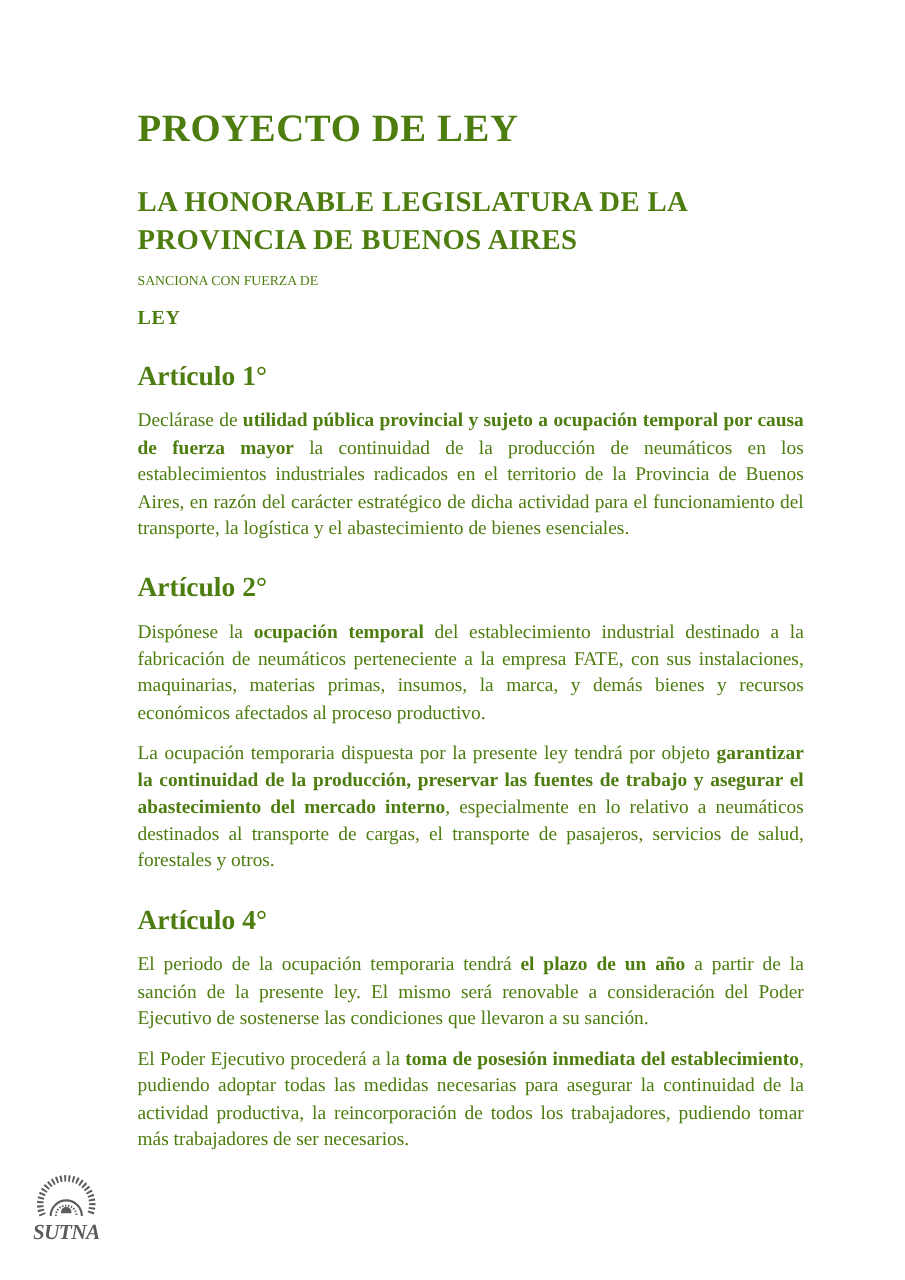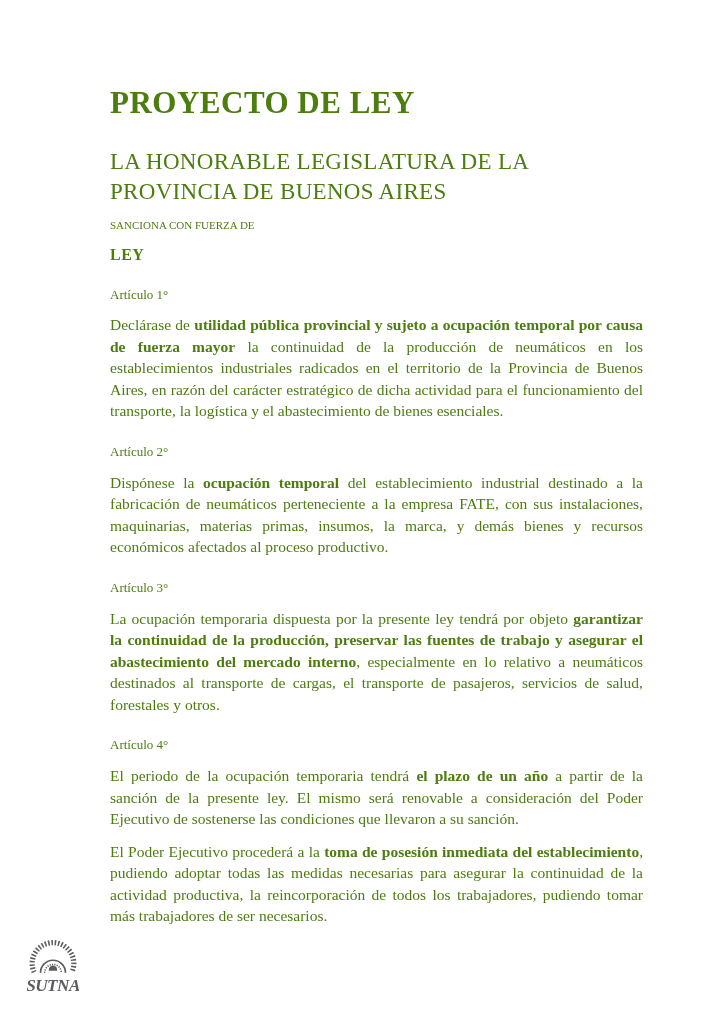--- a/index.html
+++ b/index.html
@@ -21,40 +21,40 @@
   .doc-title {
     font-size: 31px;
     line-height: 1.2;
     font-weight: bold;
     margin: 0;
     letter-spacing: 0.5px;
   }
   .doc-subtitle {
     font-size: 23px;
     line-height: 1.28;
-    font-weight: normal;
+    font-weight: bold;
     margin: 26px 0 0 0;
     letter-spacing: 0.3px;
   }
   .preamble {
     font-size: 11px;
     line-height: 1.3;
     margin: 12px 0 0 0;
   }
   .law-heading {
     font-size: 16px;
     line-height: 1.2;
     font-weight: bold;
     margin: 13px 0 0 0;
     letter-spacing: 0.5px;
   }
   .article-heading {
-    font-size: 13px;
+    font-size: 22px;
     line-height: 1.3;
-    font-weight: normal;
+    font-weight: bold;
     margin: 22px 0 0 0;
   }
   .body-para {
     font-size: 15.5px;
     line-height: 21.5px;
     margin: 11px 0 0 0;
     text-align: justify;
     text-justify: inter-word;
   }
   .body-para b { font-weight: bold; }
@@ -78,21 +78,20 @@
     <h2 class="doc-subtitle">LA HONORABLE LEGISLATURA DE LA PROVINCIA DE BUENOS AIRES</h2>
     <p class="preamble">SANCIONA CON FUERZA DE</p>
     <h2 class="law-heading">LEY</h2>
   </header>
 
   <main id="articles">
       <h3 class="article-heading">Artículo 1°</h3>
       <p class="body-para"><span>Declárase de </span><b>utilidad pública provincial y sujeto a ocupación temporal por causa de fuerza mayor</b><span> la continuidad de la producción de neumáticos en los establecimientos industriales radicados en el territorio de la Provincia de Buenos Aires, en razón del carácter estratégico de dicha actividad para el funcionamiento del transporte, la logística y el abastecimiento de bienes esenciales.</span></p>
       <h3 class="article-heading">Artículo 2°</h3>
       <p class="body-para"><span>Dispónese la </span><b>ocupación temporal</b><span> del establecimiento industrial destinado a la fabricación de neumáticos perteneciente a la empresa FATE, con sus instalaciones, maquinarias, materias primas, insumos, la marca, y demás bienes y recursos económicos afectados al proceso productivo.</span></p>
-      <h3 class="article-heading">Artículo 3°</h3>
       <p class="body-para"><span>La ocupación temporaria dispuesta por la presente ley tendrá por objeto </span><b>garantizar la continuidad de la producción, preservar las fuentes de trabajo y asegurar el abastecimiento del mercado interno</b><span>, especialmente en lo relativo a neumáticos destinados al transporte de cargas, el transporte de pasajeros, servicios de salud, forestales y otros.</span></p>
       <h3 class="article-heading">Artículo 4°</h3>
       <p class="body-para"><span>El periodo de la ocupación temporaria tendrá </span><b>el plazo de un año</b><span> a partir de la sanción de la presente ley. El mismo será renovable a consideración del Poder Ejecutivo de sostenerse las condiciones que llevaron a su sanción.</span></p>
       <p class="body-para"><span>El Poder Ejecutivo procederá a la </span><b>toma de posesión inmediata del establecimiento</b><span>, pudiendo adoptar todas las medidas necesarias para asegurar la continuidad de la actividad productiva, la reincorporación de todos los trabajadores, pudiendo tomar más trabajadores de ser necesarios.</span></p>
     </main>
 
   <footer class="logo-wrap">
     <svg viewBox="0 0 100 130" xmlns="http://www.w3.org/2000/svg">
 
       <path d="M 13.7 76.9 A 40 40 0 1 1 86.3 76.9" fill="none" stroke="#5b5b60" stroke-width="10" stroke-dasharray="3 3.4"></path>

